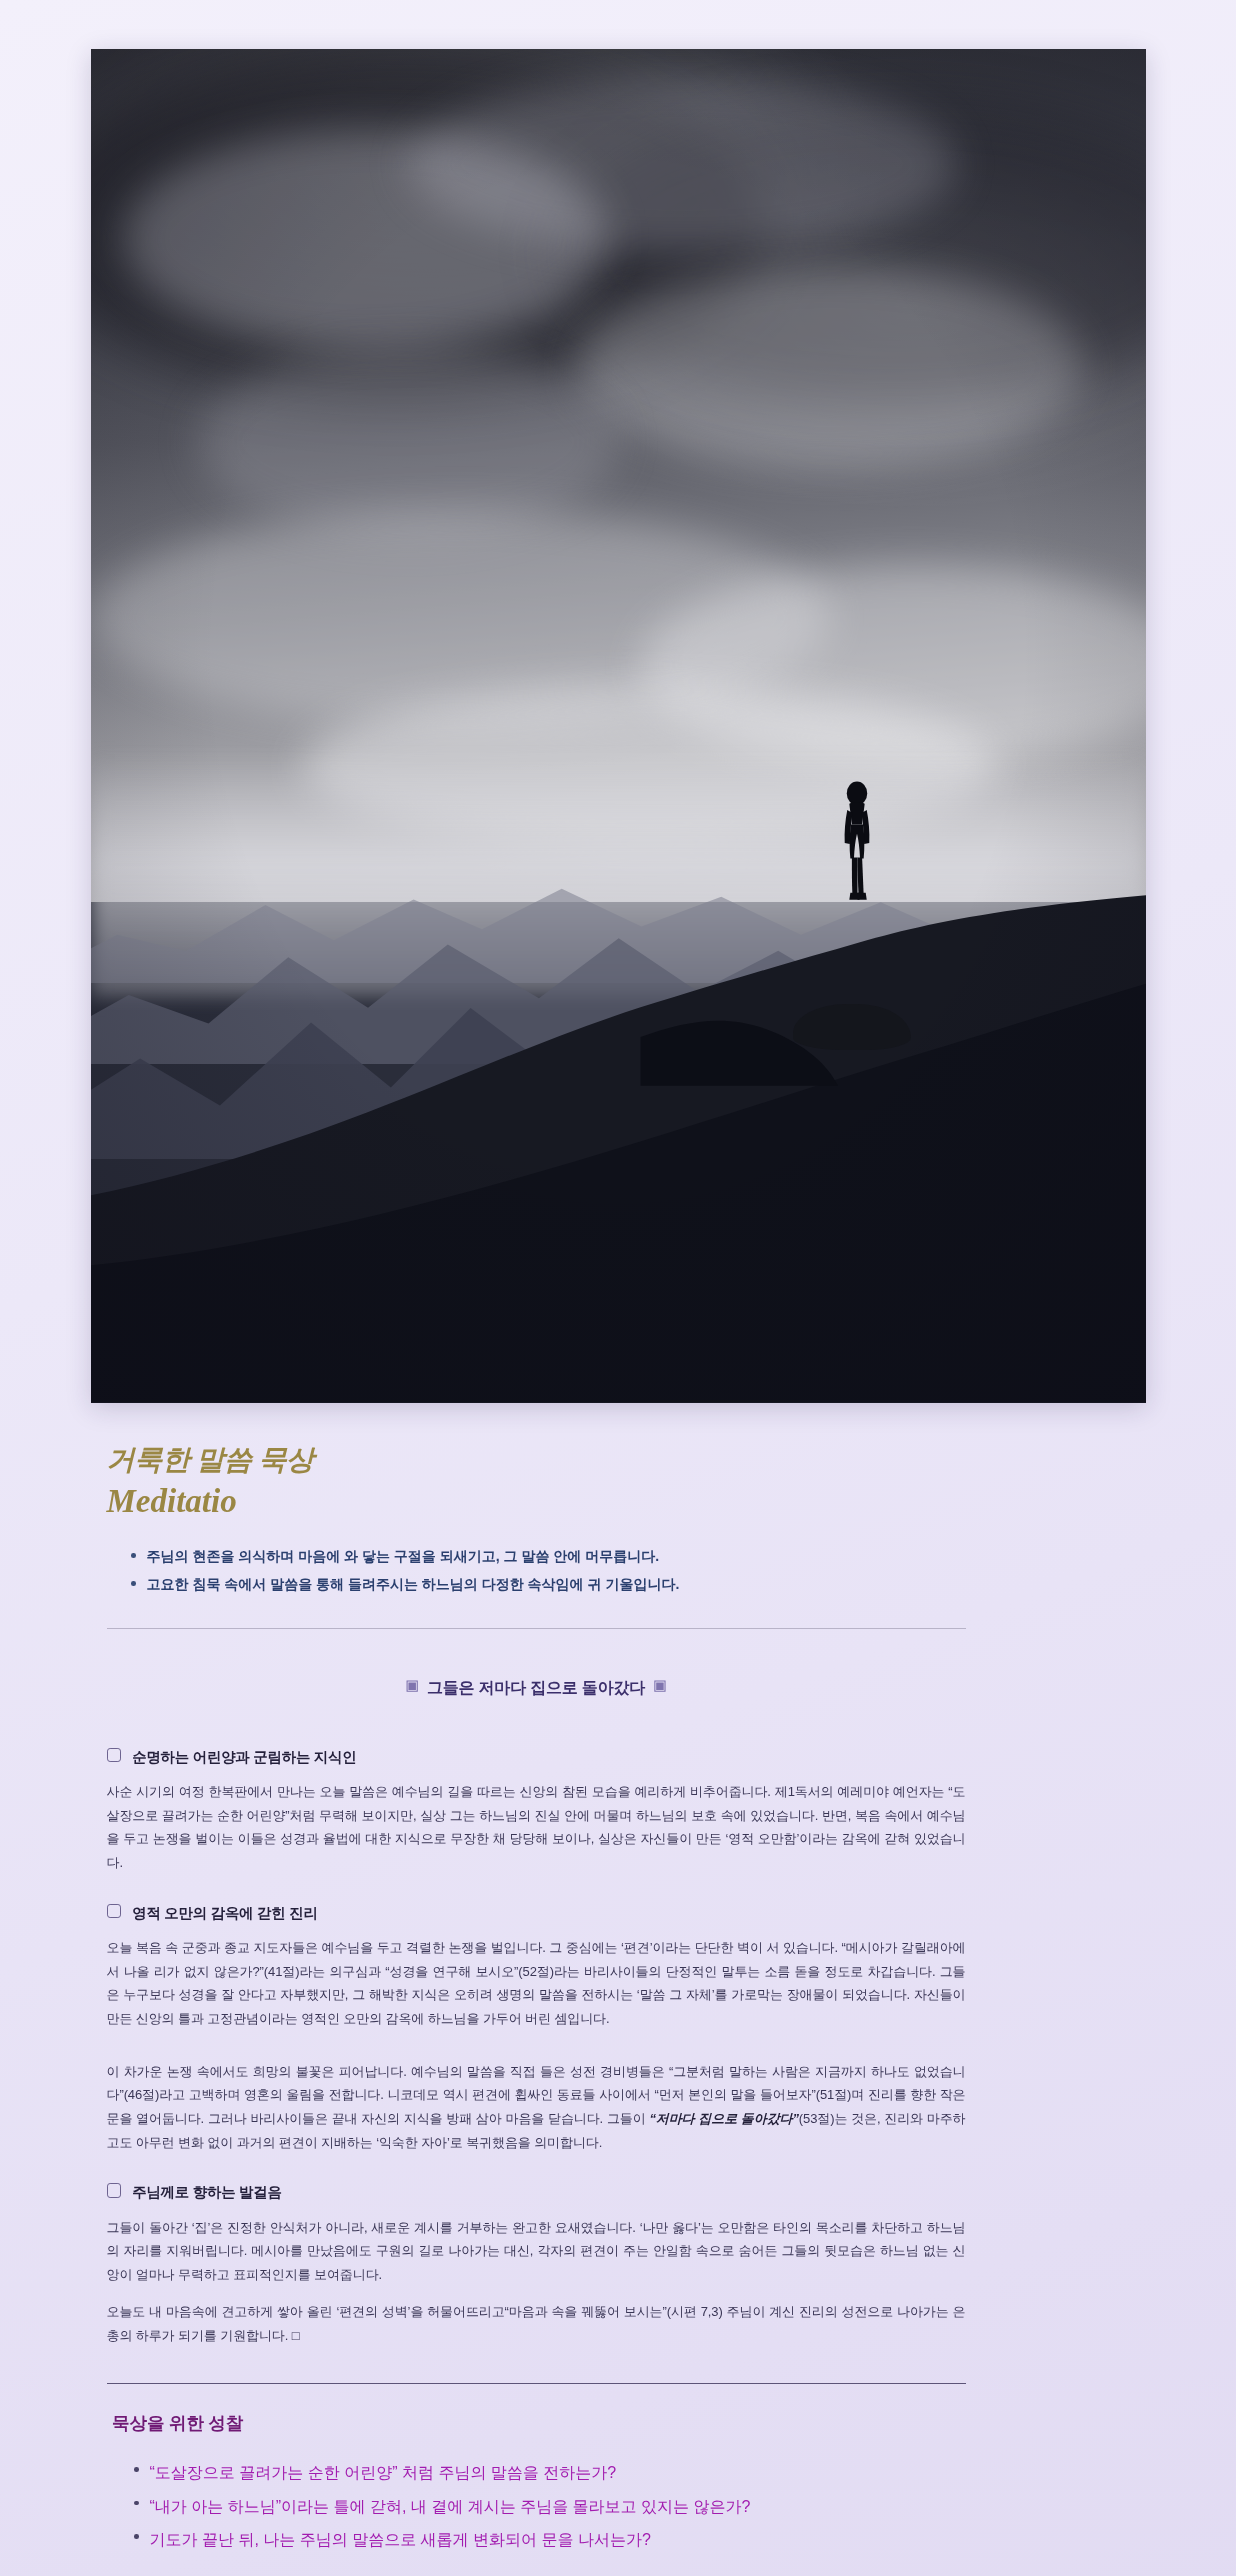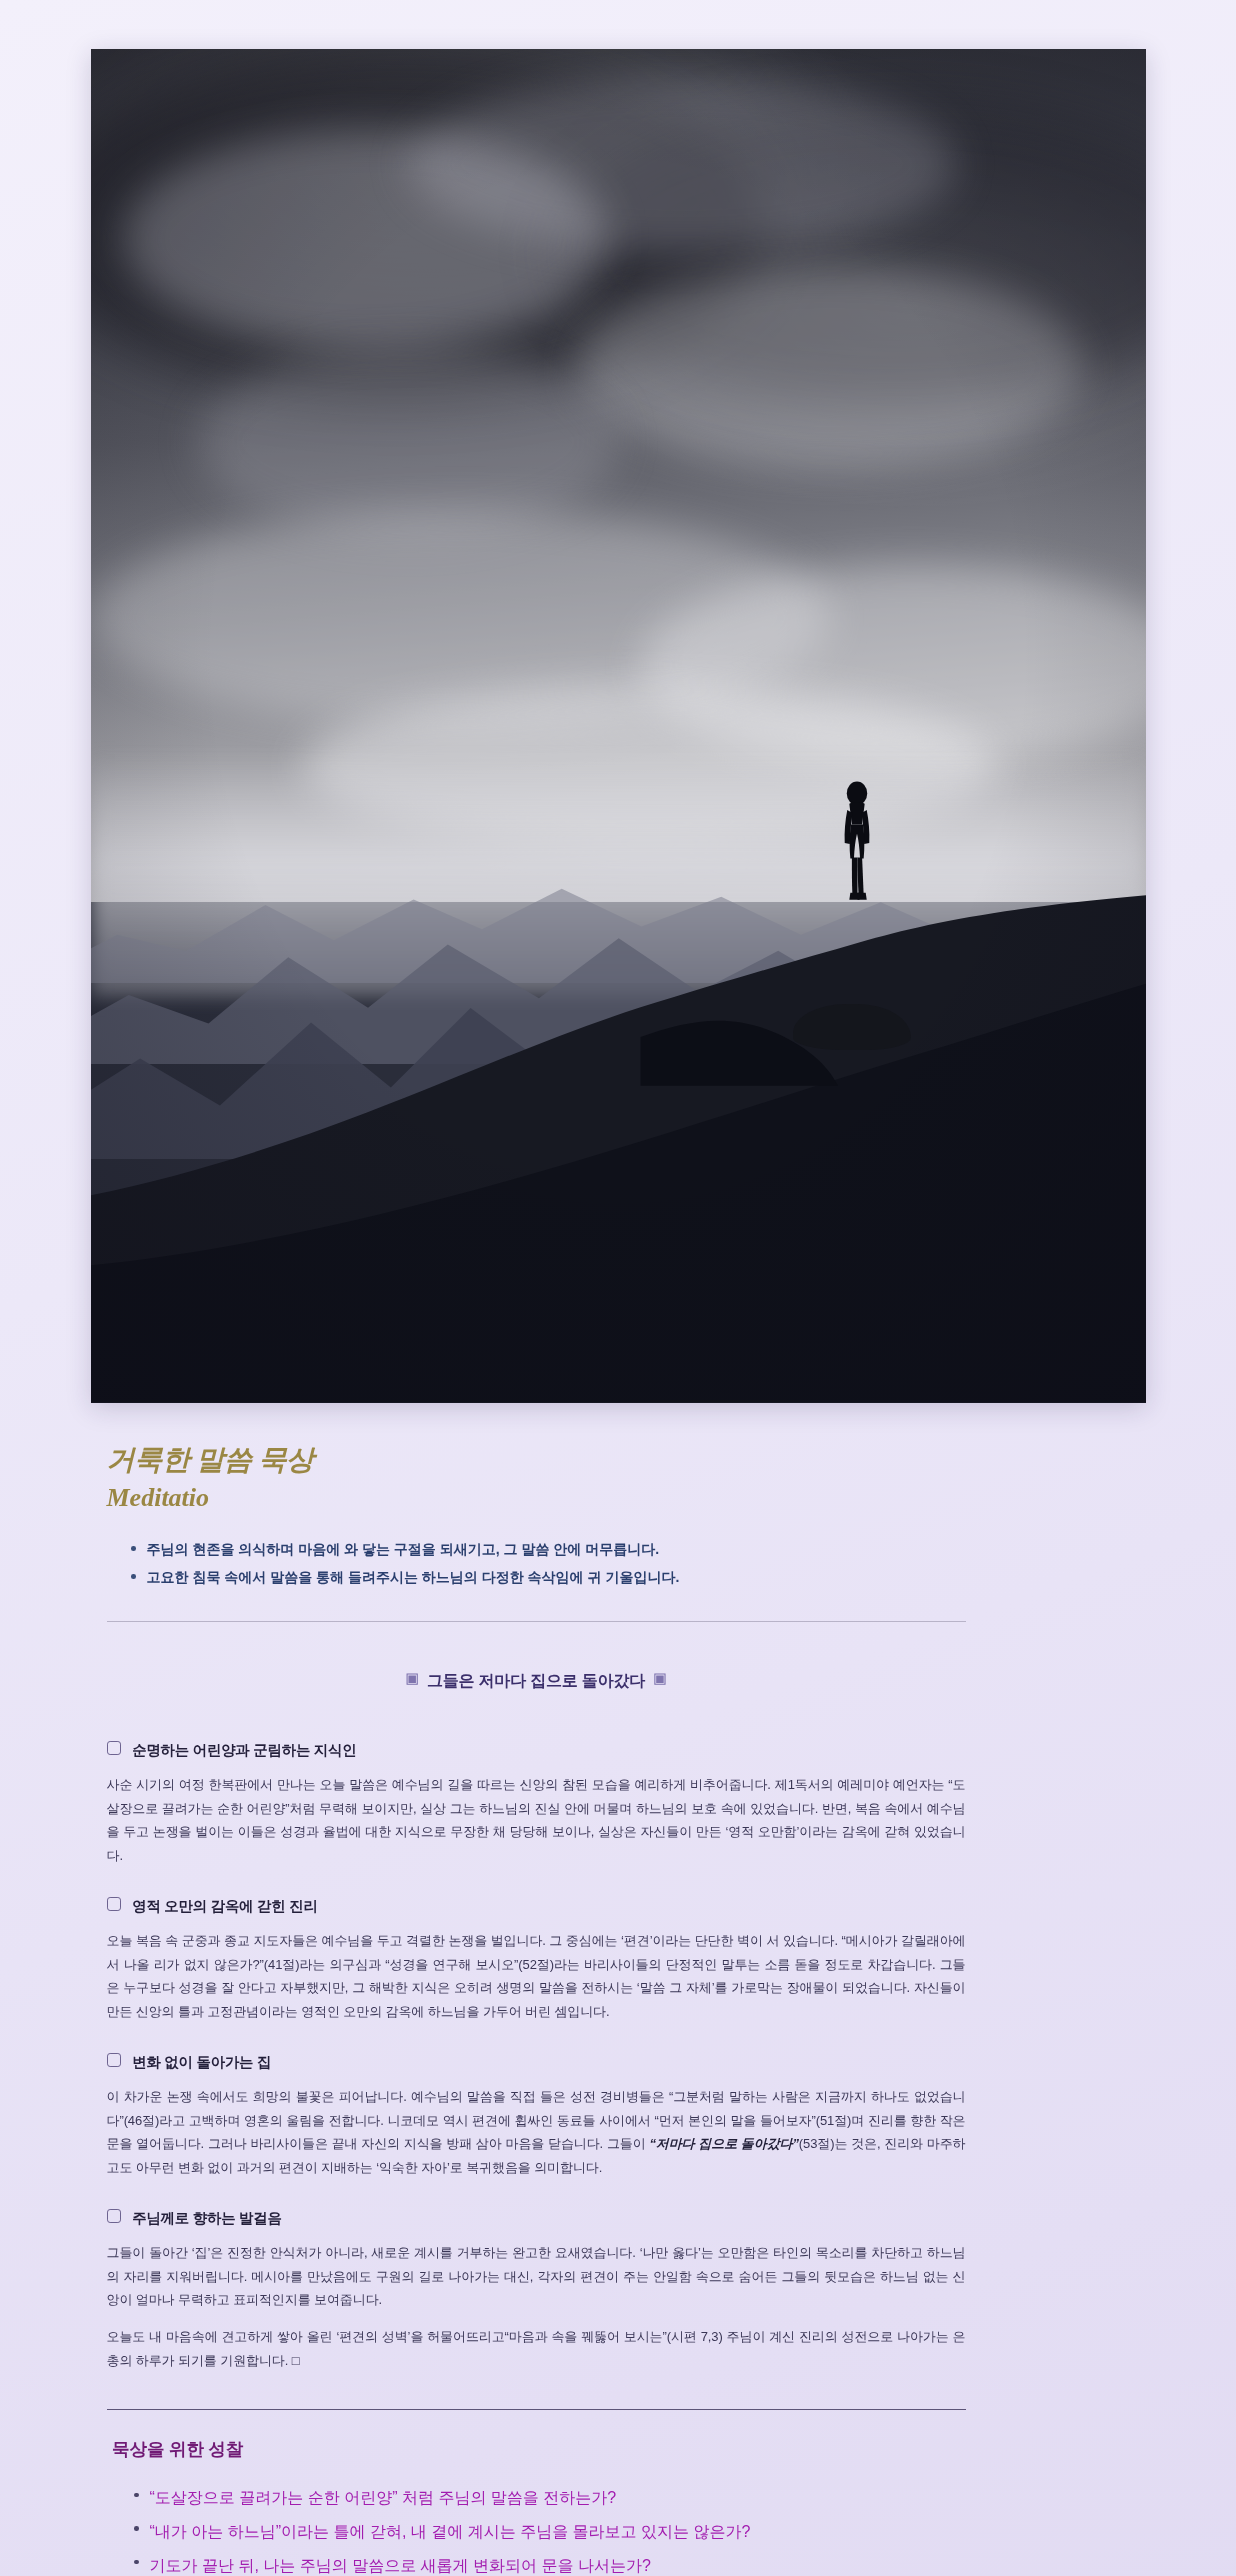--- a/index.html
+++ b/index.html
@@ -109,21 +109,21 @@
     font-weight: bold;
     font-size: 28px;
     color: #9a8744;
     letter-spacing: -0.3px;
     margin: 0 0 4.1px 0;
   }
   .title-la {
     font-family: "Liberation Serif", serif;
     font-style: italic;
     font-weight: bold;
-    font-size: 26px;
+    font-size: 33px;
     color: #9a8744;
     margin: 0;
   }
 
   .bullets {
     margin: 21.6px 0 0 37px;
     padding: 0;
     list-style: none;
   }
   .bullets li {
@@ -320,24 +320,20 @@
 
     <div class="section">
       <div class="sec-head">
         <span class="sec-mark"></span>
         <span class="sec-title">영적 오만의 감옥에 갇힌 진리</span>
       </div>
       <p class="para">오늘 복음 속 군중과 종교 지도자들은 예수님을 두고 격렬한 논쟁을 벌입니다. 그 중심에는 ‘편견’이라는 단단한 벽이 서 있습니다. “메시아가 갈릴래아에서 나올 리가 없지 않은가?”(41절)라는 의구심과 “성경을 연구해 보시오”(52절)라는 바리사이들의 단정적인 말투는 소름 돋을 정도로 차갑습니다. 그들은 누구보다 성경을 잘 안다고 자부했지만, 그 해박한 지식은 오히려 생명의 말씀을 전하시는 ‘말씀 그 자체’를 가로막는 장애물이 되었습니다. 자신들이 만든 신앙의 틀과 고정관념이라는 영적인 오만의 감옥에 하느님을 가두어 버린 셈입니다.</p>
     </div>
 
     <div class="section">
-      <div class="sec-head">
-        <span class="sec-mark"></span>
-        <span class="sec-title">변화 없이 돌아가는 집</span>
-      </div>
       <p class="para">이 차가운 논쟁 속에서도 희망의 불꽃은 피어납니다. 예수님의 말씀을 직접 들은 성전 경비병들은 “그분처럼 말하는 사람은 지금까지 하나도 없었습니다”(46절)라고 고백하며 영혼의 울림을 전합니다. 니코데모 역시 편견에 휩싸인 동료들 사이에서 “먼저 본인의 말을 들어보자”(51절)며 진리를 향한 작은 문을 열어둡니다. 그러나 바리사이들은 끝내 자신의 지식을 방패 삼아 마음을 닫습니다. 그들이 <b>“저마다 집으로 돌아갔다”</b>(53절)는 것은, 진리와 마주하고도 아무런 변화 없이 과거의 편견이 지배하는 ‘익숙한 자아’로 복귀했음을 의미합니다.</p>
     </div>
 
     <div class="section">
       <div class="sec-head">
         <span class="sec-mark"></span>
         <span class="sec-title">주님께로 향하는 발걸음</span>
       </div>
       <p class="para">그들이 돌아간 ‘집’은 진정한 안식처가 아니라, 새로운 계시를 거부하는 완고한 요새였습니다. ‘나만 옳다’는 오만함은 타인의 목소리를 차단하고 하느님의 자리를 지워버립니다. 메시아를 만났음에도 구원의 길로 나아가는 대신, 각자의 편견이 주는 안일함 속으로 숨어든 그들의 뒷모습은 하느님 없는 신앙이 얼마나 무력하고 표피적인지를 보여줍니다.</p>
       <p class="para">오늘도 내 마음속에 견고하게 쌓아 올린 ‘편견의 성벽’을 허물어뜨리고“마음과 속을 꿰뚫어 보시는”(시편 7,3) 주님이 계신 진리의 성전으로 나아가는 은총의 하루가 되기를 기원합니다. □</p>

